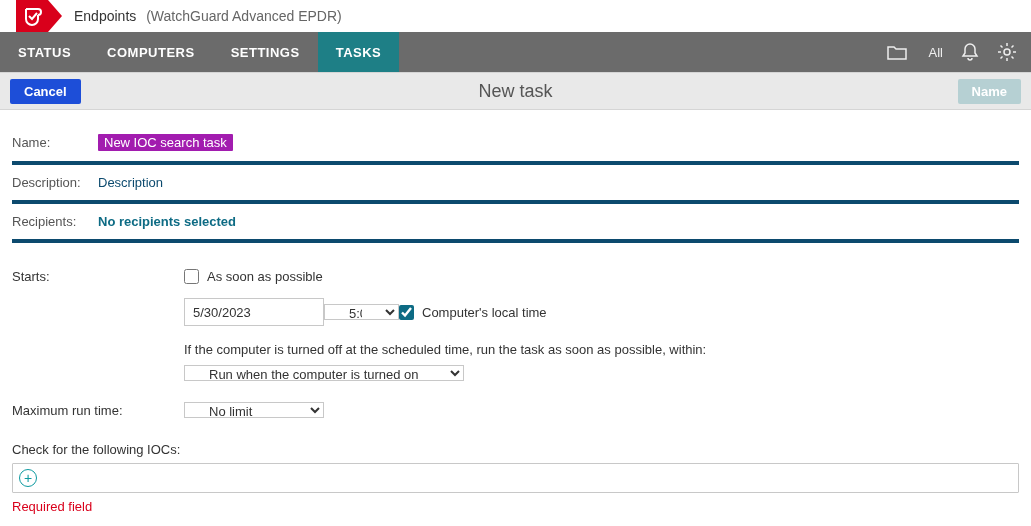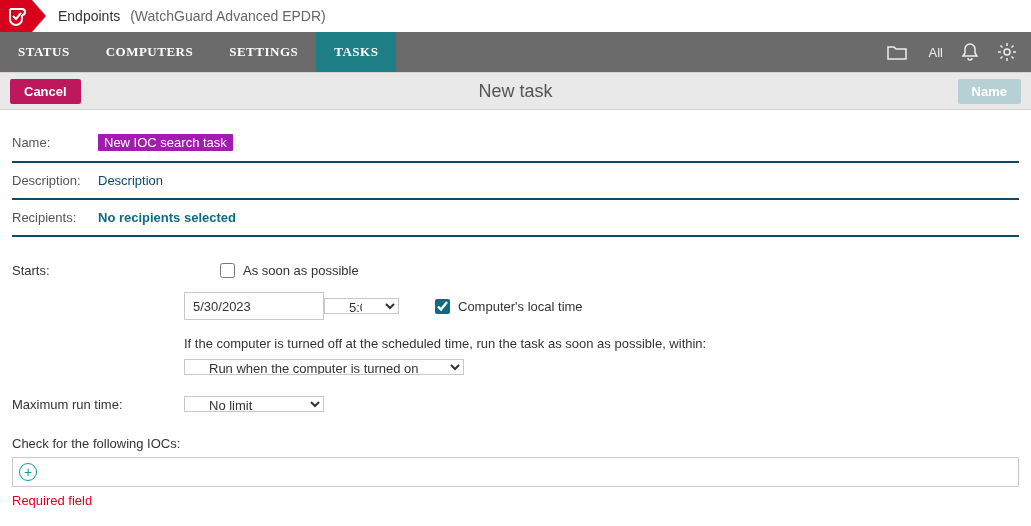--- a/index.html
+++ b/index.html
@@ -16,21 +16,21 @@
       font-size: 13px;
       color: #333;
     }
 
     
     .brand-bar {
       display: flex;
       align-items: center;
       height: 32px;
       background: #fff;
-      padding-left: 0;
+      padding-left: 16px;
     }
     .brand-logo {
       width: 32px;
       height: 32px;
       display: flex;
       align-items: center;
       justify-content: center;
       flex: 0 0 auto;
     }
     .brand-arrow {
@@ -60,21 +60,20 @@
       color: #fff;
       font-weight: 600;
       font-size: 13px;
     }
     .nav-item {
       display: flex;
       align-items: center;
       padding: 0 18px;
       cursor: pointer;
       letter-spacing: 0.5px;
-      font-family: Liberation Serif, serif;
     }
     .nav-item.active {
       background: #1e7f86;
     }
     .nav-spacer { flex: 1; }
     .nav-tools {
       display: flex;
       align-items: center;
       padding-right: 14px;
       gap: 18px;
@@ -94,21 +93,21 @@
       background: #e9e9e9;
       border-top: 1px solid #d5d5d5;
       border-bottom: 1px solid #d5d5d5;
       height: 38px;
       display: flex;
       align-items: center;
       position: relative;
       padding: 0 10px;
     }
     .btn {
-      background: #be185d;
+      background: #1d4ed8;
       color: #fff;
       border: none;
       padding: 5px 14px;
       font-size: 13px;
       font-weight: 600;
       cursor: pointer;
       border-radius: 2px;
     }
     .btn.save { background: #b6d0d3; }
     .page-title {
@@ -120,21 +119,21 @@
       font-weight: 400;
     }
     .action-spacer { flex: 1; }
 
     
     .content { padding: 14px 12px 6px; }
     .row {
       display: flex;
       align-items: center;
       padding: 10px 0;
-      border-bottom: 2px solid #0c4a6e;
+      border-bottom: 4px solid #0c4a6e;
     }
     .row .label {
       width: 86px;
       flex: 0 0 auto;
       color: #555;
     }
     .name-value {
       background: #a21caf;
       color: #fff;
       padding: 1px 6px;
@@ -157,21 +156,20 @@
       width: 172px;
       flex: 0 0 auto;
       color: #333;
     }
     .col-body { flex: 1; }
     .chk-line {
       display: flex;
       align-items: flex-end;
       gap: 8px;
       margin-bottom: 14px;
-      margin-left: 36px;
     }
     input[type="checkbox"] {
       width: 15px;
       height: 15px;
       accent-color: #0d6b84;
       cursor: pointer;
     }
     .dt-line {
       display: flex;
       align-items: center;

